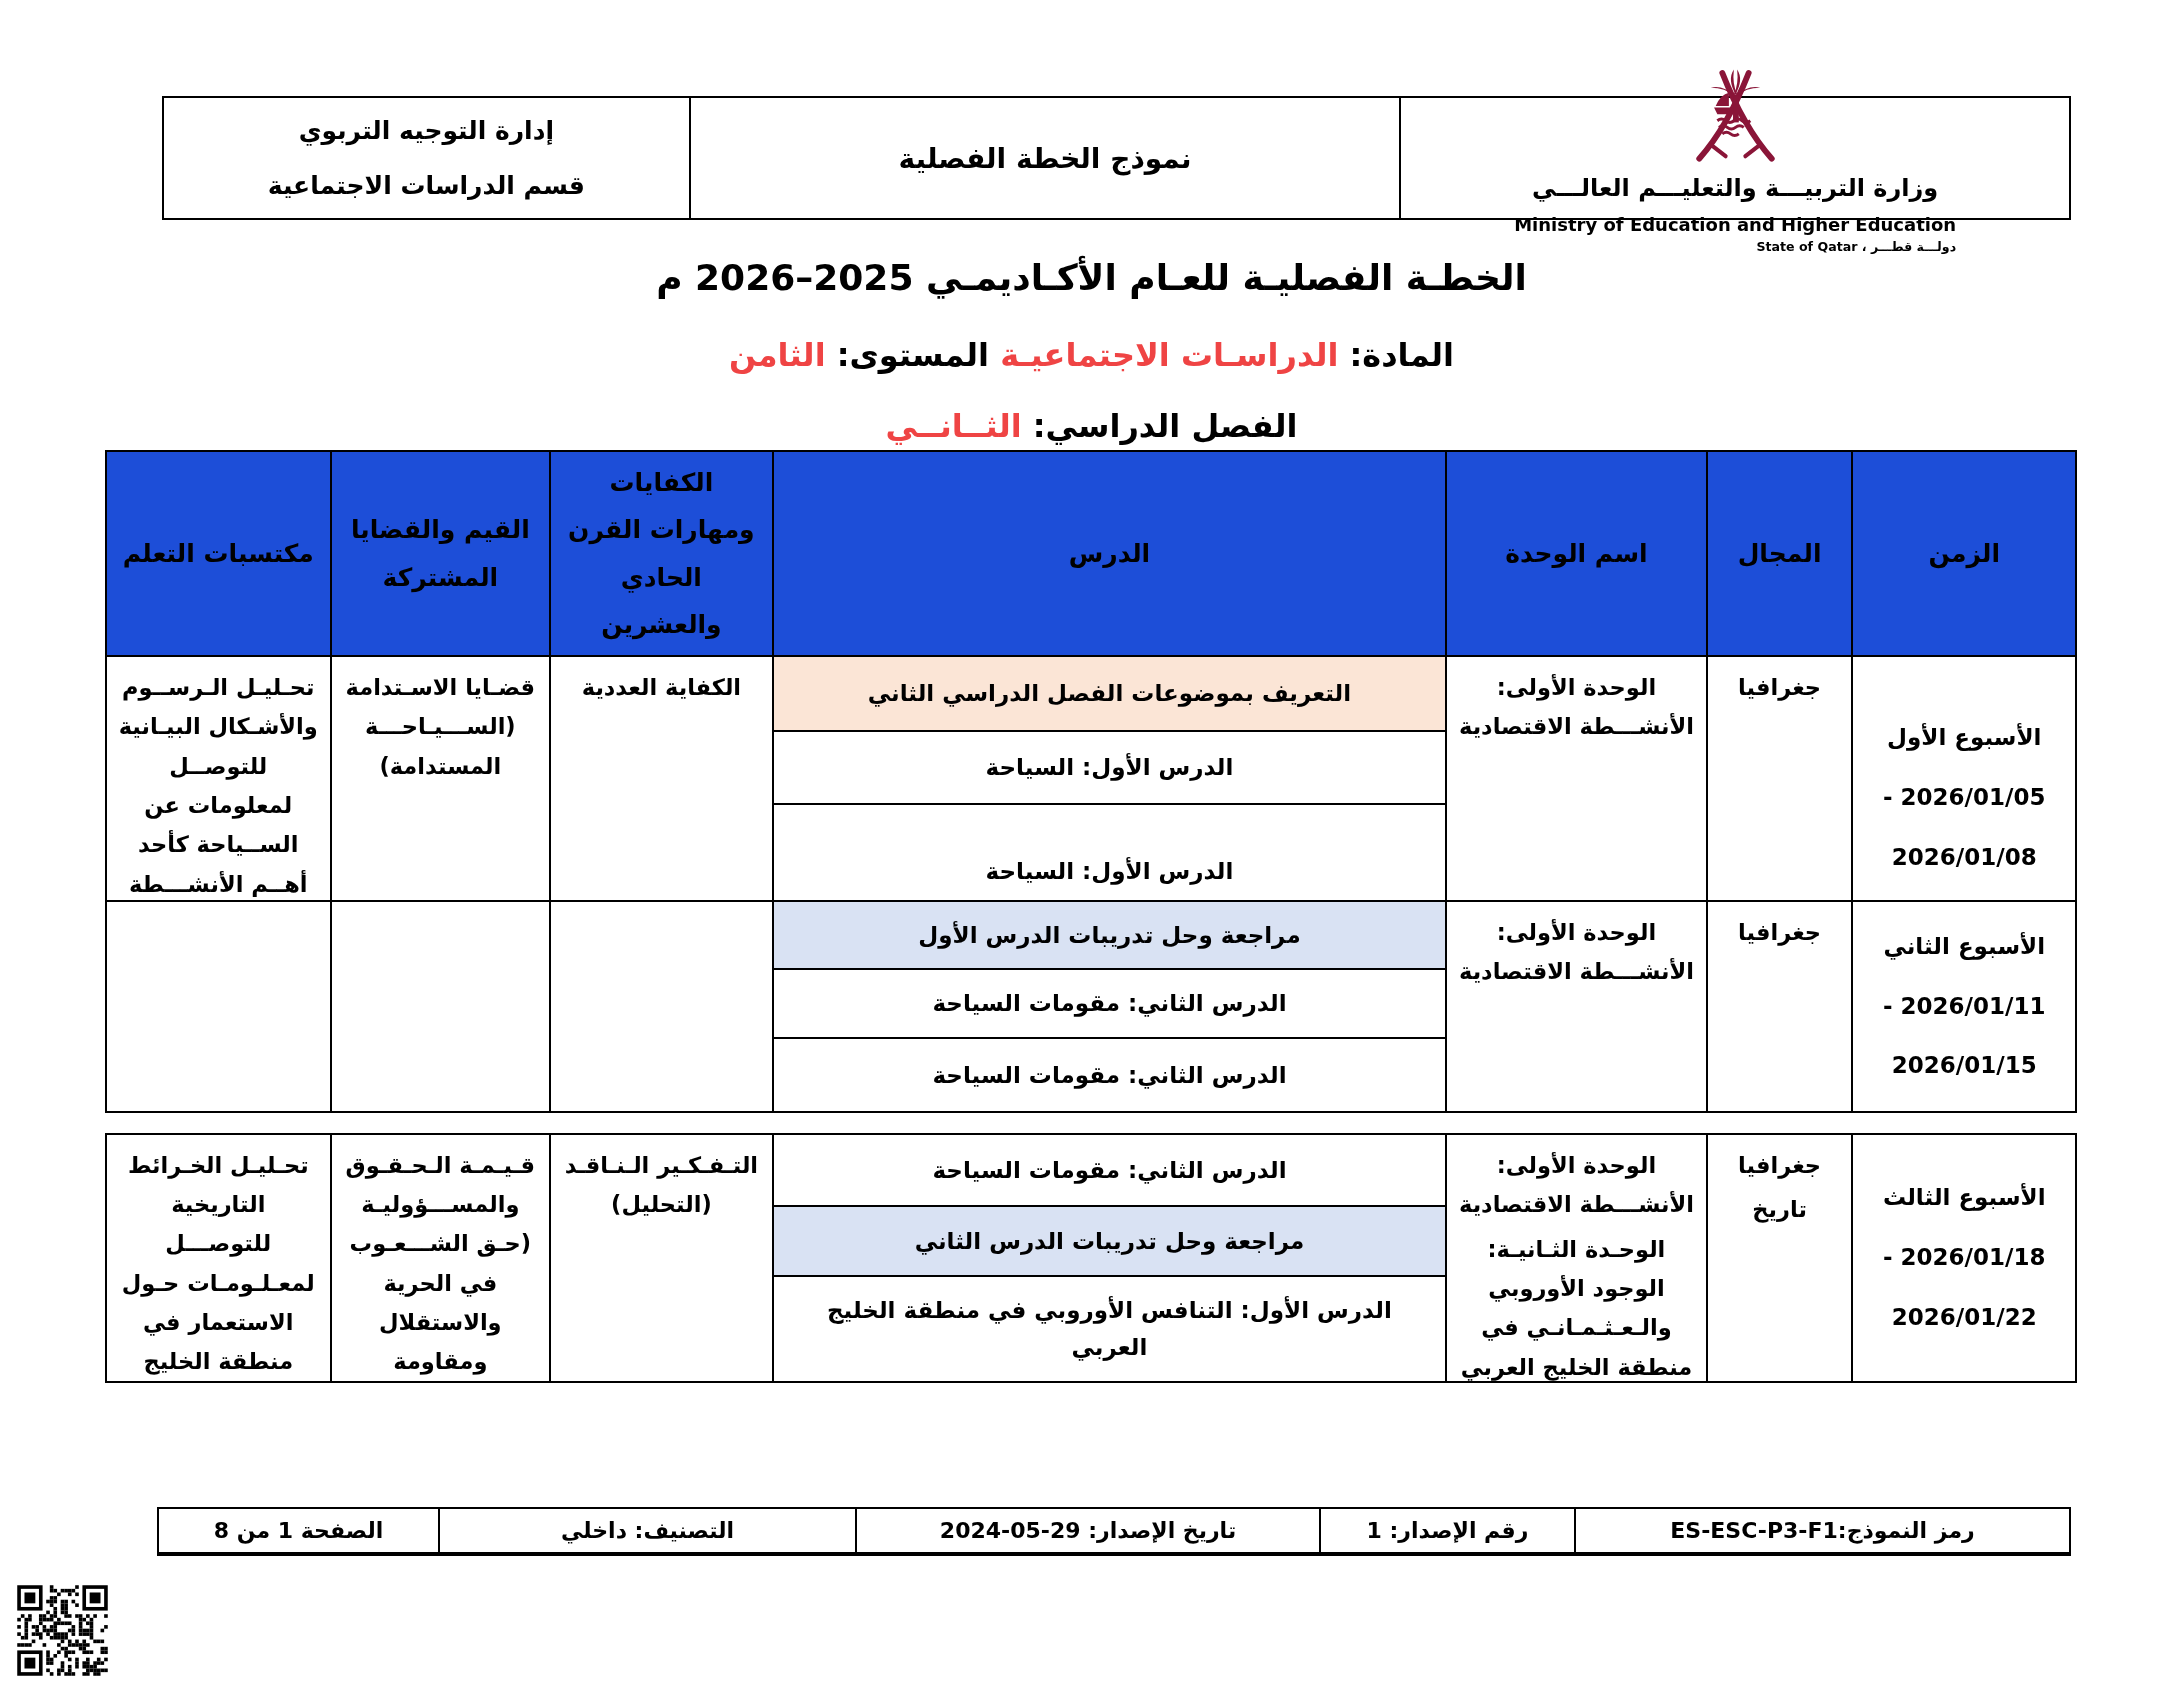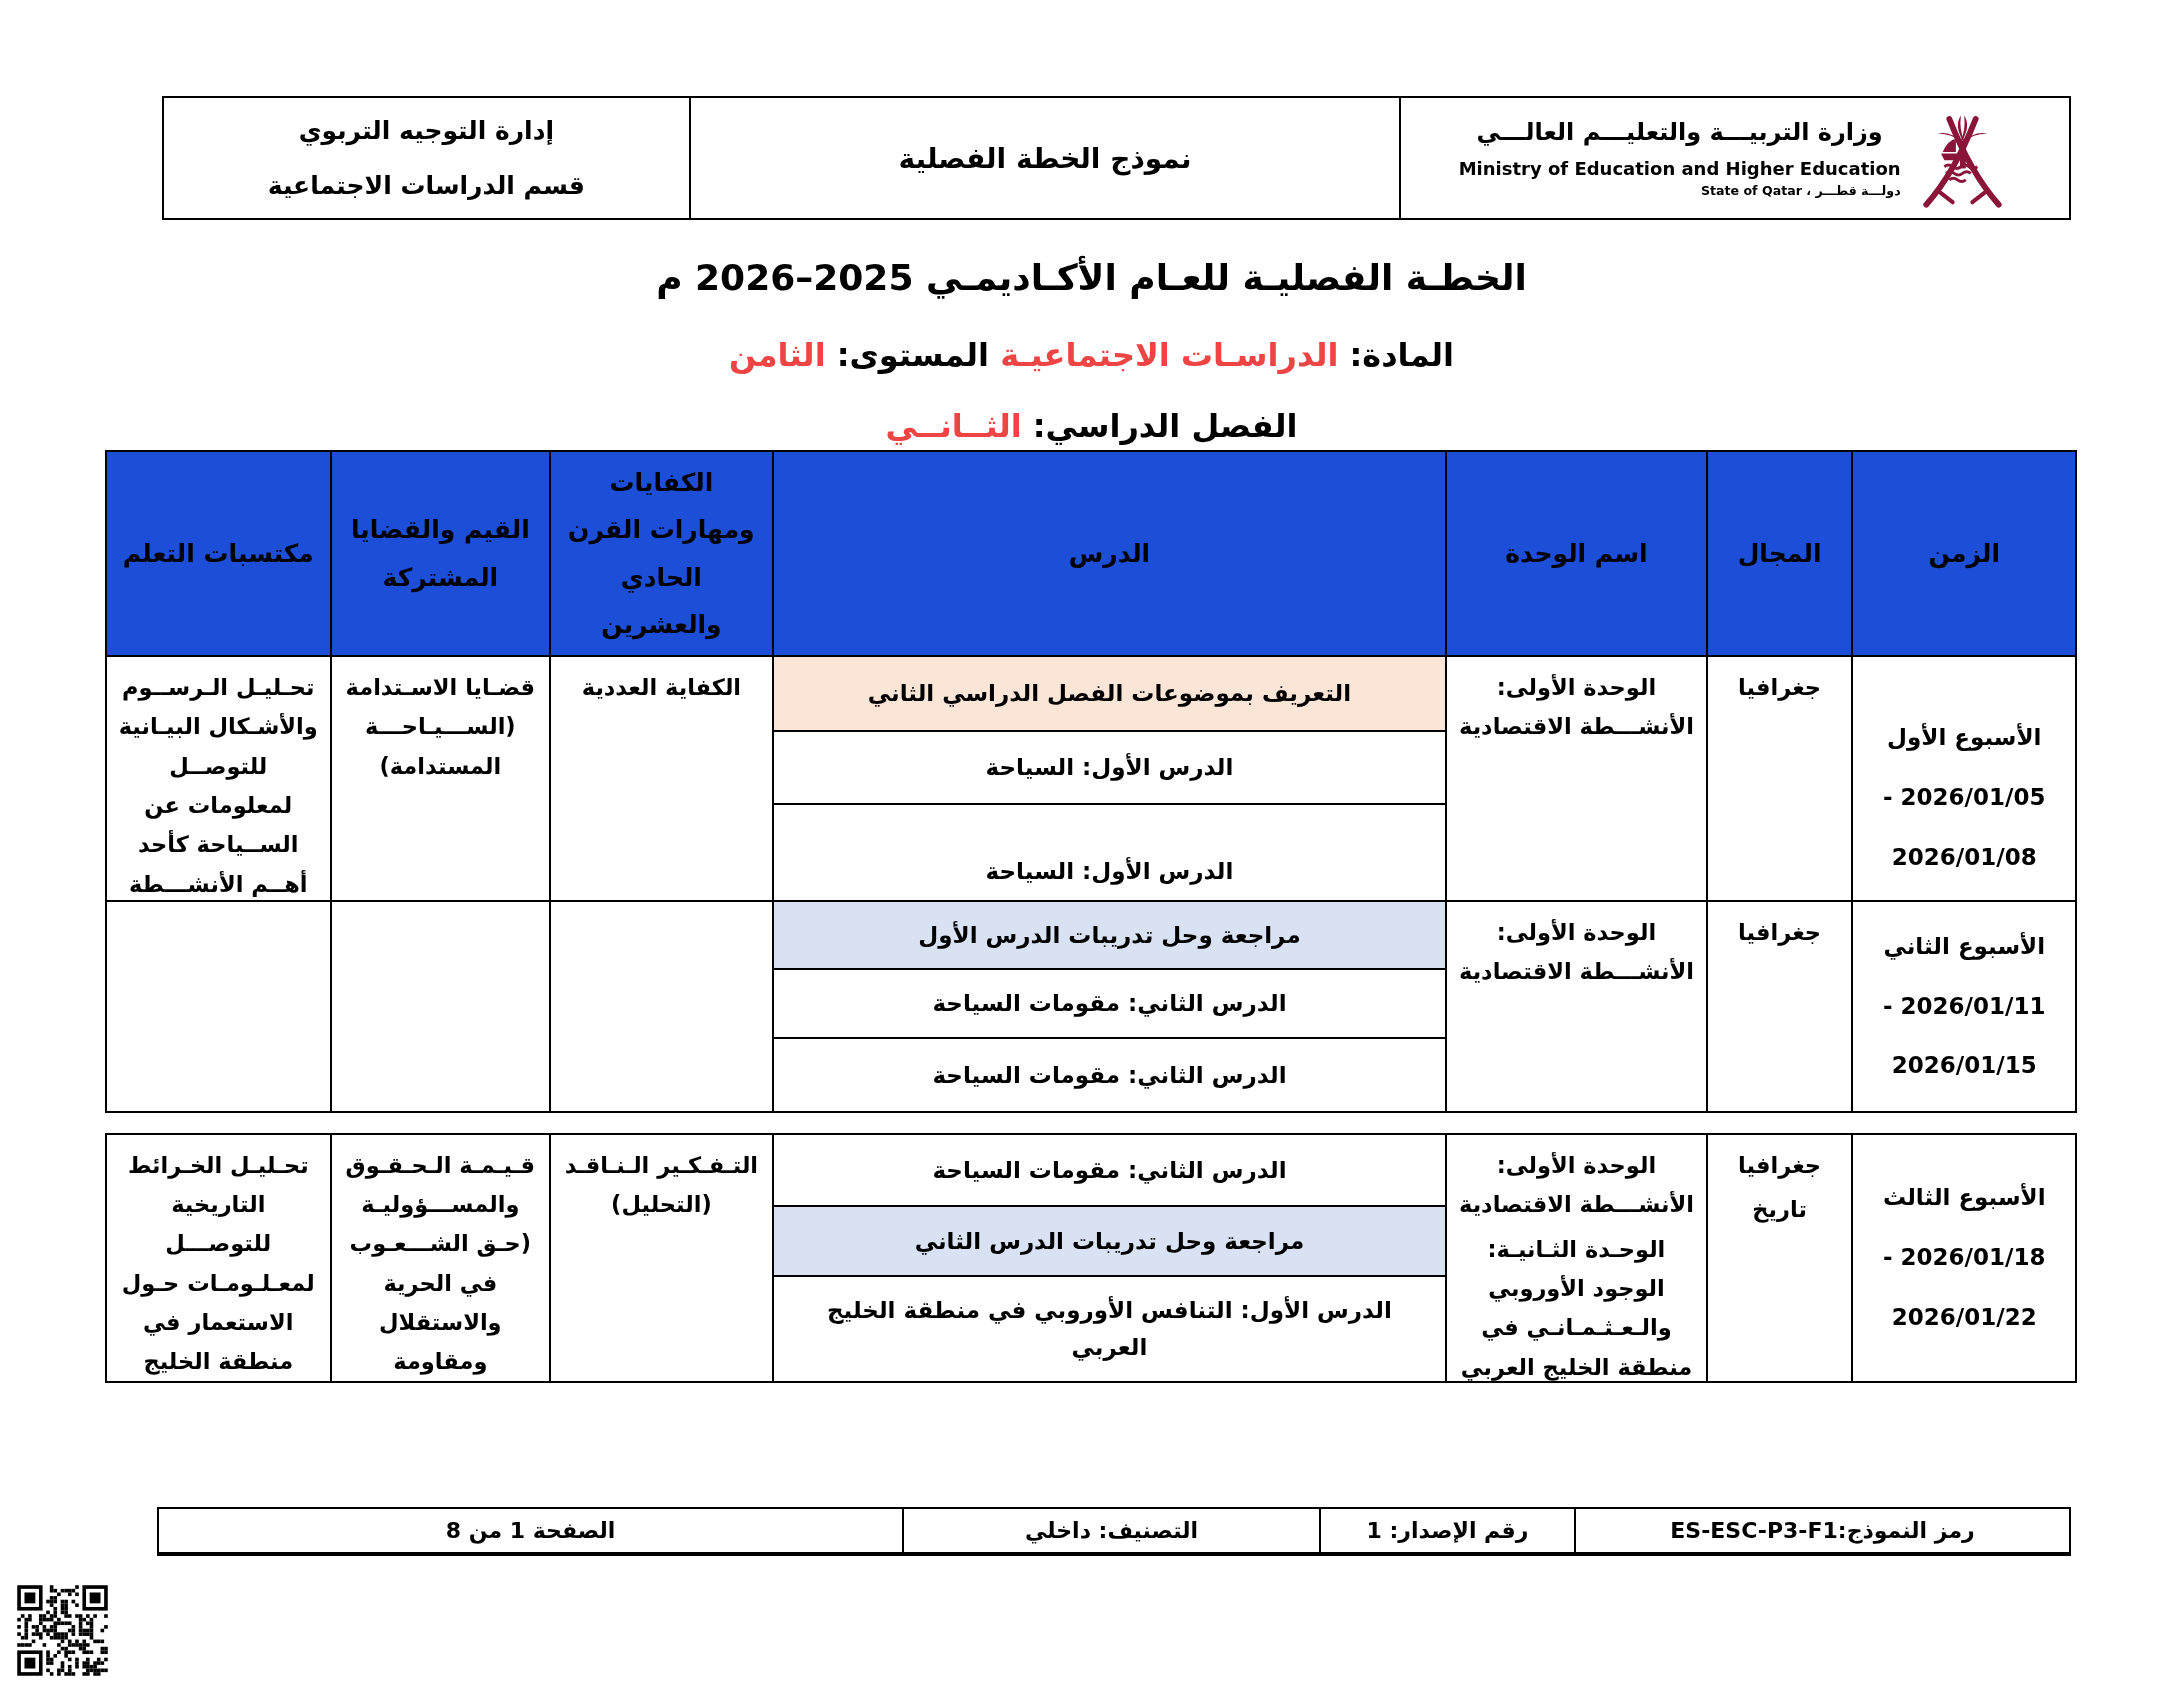--- a/index.html
+++ b/index.html
@@ -10,21 +10,21 @@
     font-family: "DejaVu Sans", sans-serif; color: #000;
   }
 
   
   .hdr-table {
     position: absolute; top: 96px; right: 112px; width: 1909px; height: 124px;
     display: flex; flex-direction: row; border: 2px solid #000; background: #fff;
   }
   .hdr-cell { display: flex; flex-direction: column; justify-content: center; align-items: center; height: 100%; }
   .hdr-cell + .hdr-cell { border-right: 2px solid #000; }
-  .hdr-logo { width: 668px; flex-direction: row; gap: 12px; }
+  .hdr-logo { width: 668px; flex-direction: column; gap: 12px; }
   .hdr-center { width: 711px; font-size: 28px; font-weight: bold; }
   .hdr-dept { width: 527px; font-size: 25px; font-weight: bold; line-height: 2.2; text-align: center; }
 
   .logo-text { display: flex; flex-direction: column; align-items: center; }
   .logo-ar { font-size: 24px; font-weight: bold; letter-spacing: 0; }
   .logo-en { font-size: 18px; font-weight: bold; margin-top: 12px; }
   .logo-state { font-size: 12.6px; font-weight: bold; margin-top: 4px; align-self: flex-start; }
   .emblem { width: 99px; height: 99px; flex: 0 0 auto; }
 
   
@@ -211,20 +211,21 @@
       </div>
       <div class="cell col-c">التـفـكـير الـنـاقـد (التحليل)</div>
       <div class="cell col-v">قـيـمـة الـحـقـوق والمســـؤوليـة (حـق الشـــعـوب في الحرية والاستقلال ومقاومة الاستعمار)</div>
       <div class="cell col-o">تحـليـل الخـرائط التاريخية للتوصـــل لمعـلـومـات حـول الاستعمار في منطقة الخليج العربي</div>
     </div>
   </div>
 
   <div class="ftr-table">
     <div class="ftr-cell f-code">رمز النموذج:ES-ESC-P3-F1</div>
     <div class="ftr-cell f-num">رقم الإصدار: 1</div>
+    <div class="ftr-cell f-date">تاريخ الإصدار: 29-05-2024</div>
     <div class="ftr-cell f-class">التصنيف: داخلي</div>
     <div class="ftr-cell f-page">الصفحة 1 من 8</div>
   </div>
 
   <svg class="qr" viewBox="0 0 29 29" xmlns="http://www.w3.org/2000/svg">
     <rect width="29" height="29" fill="#fff"></rect>
     <g id="qr-modules" fill="#000">
         <rect x="2" y="2" width="7" height="7"></rect>
         <rect x="3" y="3" width="5" height="5" fill="#fff"></rect>
         <rect x="4" y="4" width="3" height="3"></rect>

